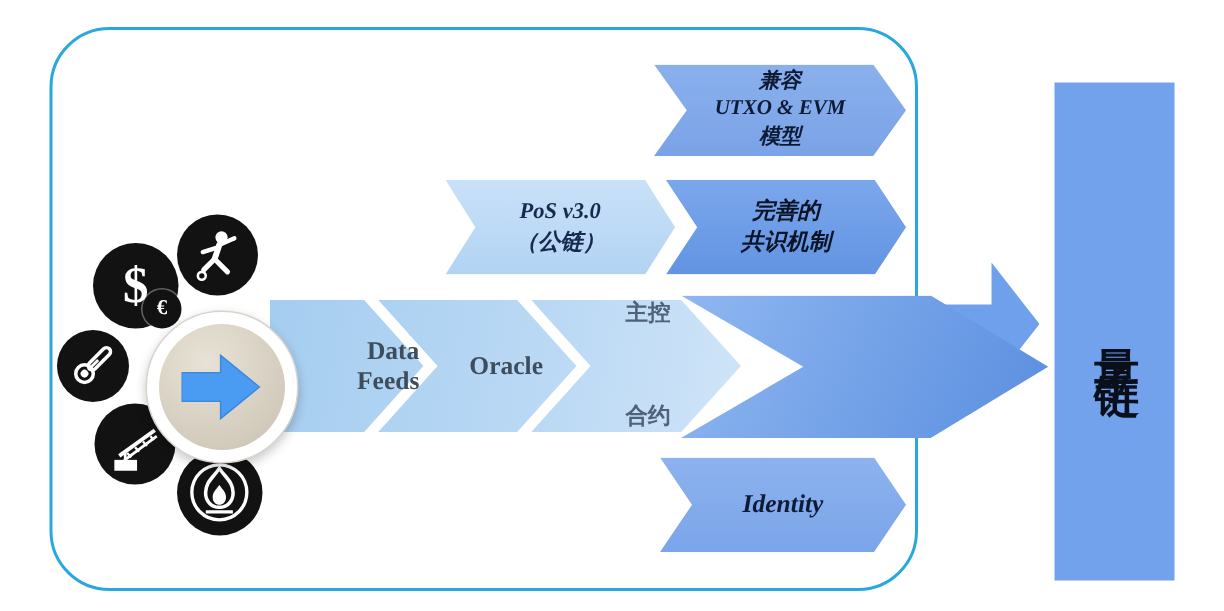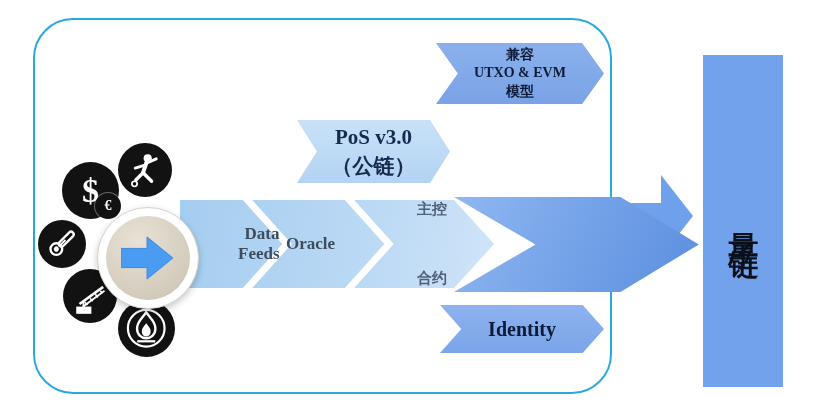--- a/index.html
+++ b/index.html
@@ -30,36 +30,36 @@
        display:flex;align-items:center;justify-content:center;}
 
   
   #band{position:absolute;left:180px;top:200px;width:314px;height:88px;z-index:2;
         clip-path:polygon(0% 0%,87.3% 0%,100% 50%,87.3% 100%,0% 100%);
         background:linear-gradient(100deg,#A5CDF0 0%,#B9D8F4 55%,#CFE4F8 100%);}
   #band svg.seps{position:absolute;inset:0;}
   .band-text{position:absolute;top:0;height:100%;display:flex;flex-direction:column;
              justify-content:center;color:#3D4D5C;}
   #t-datafeeds{left:24px;font-size:17px;line-height:1.18;text-align:right;margin-left:34px;}
-  #t-oracle{left:106px;width:76px;font-size:17px;text-align:left;}
+  #t-oracle{left:106px;width:76px;font-size:17px;text-align:right;}
   #t-master{left:220px;width:64px;font-size:15px;line-height:1.3;text-align:center;color:#50617A;justify-content:space-between;}
 
   
   .chev{position:absolute;display:flex;flex-direction:column;justify-content:center;
-        align-items:center;text-align:center;z-index:3;}
+        align-items:center;text-align:center;z-index:3;font-style:italic;}
   .chev span{display:block;}
   .notch{clip-path:polygon(0% 0%,87% 0%,100% 50%,87% 100%,0% 100%,13% 50%);}
 
   #chev-compat{left:436px;top:43px;width:168px;height:61px;font-size:14px;line-height:1.32;
         color:#0E1B36;background:linear-gradient(180deg,#8AB0EC,#7AA3E7);}
-  #chev-pos{left:297px;top:120px;width:153px;height:63px;font-size:21px;line-height:1.35;
+  #chev-pos{left:297px;top:120px;width:153px;height:63px;font-size:15px;line-height:1.35;
         color:#16294E;background:linear-gradient(180deg,#C9E1F8,#B2D3F3);}
   #chev-consensus{left:444px;top:120px;width:160px;height:63px;font-size:15px;line-height:1.35;
         color:#0A1426;background:linear-gradient(180deg,#7BA7EC,#6294E3);}
-  #chev-identity{left:440px;top:305px;width:164px;height:48px;font-size:20px;line-height:1.3;
+  #chev-identity{left:440px;top:305px;width:164px;height:63px;font-size:17px;line-height:1.3;
         color:#0E1B36;background:linear-gradient(180deg,#8DB2EE,#7AA5E9);gap:12px;}
   #chev-ledger{left:454px;top:197px;width:144px;height:95px;font-size:15px;line-height:1.35;
         color:#0D1524;background:linear-gradient(115deg,#8FB7F1,#5A8EDF);
         clip-path:polygon(0% 0%,68% 0%,100% 50%,68% 100%,0% 100%,33.3% 50%);
         padding-left:30%;box-sizing:border-box;}
 
   
   #flow-arrow{position:absolute;left:627px;top:175px;width:66px;height:82px;}
 
   
@@ -160,20 +160,24 @@
     <span>兼容</span>
     <span>UTXO &amp; EVM</span>
     <span>模型</span>
   </div>
 
   <div class="chev notch" id="chev-pos">
     <span>PoS v3.0</span>
     <span>（公链）</span>
   </div>
 
+  <div class="chev notch" id="chev-consensus">
+    <span>完善的</span>
+    <span>共识机制</span>
+  </div>
 
   <div class="chev notch" id="chev-identity">
     <span>Identity</span>
   </div>
 
   <svg id="flow-arrow" viewBox="0 0 66 82">
     <polygon points="0,28 34,28 34,0 66,41 34,82 34,54 0,54" fill="#6FA0EC"></polygon>
   </svg>
 
   <div id="panel">

